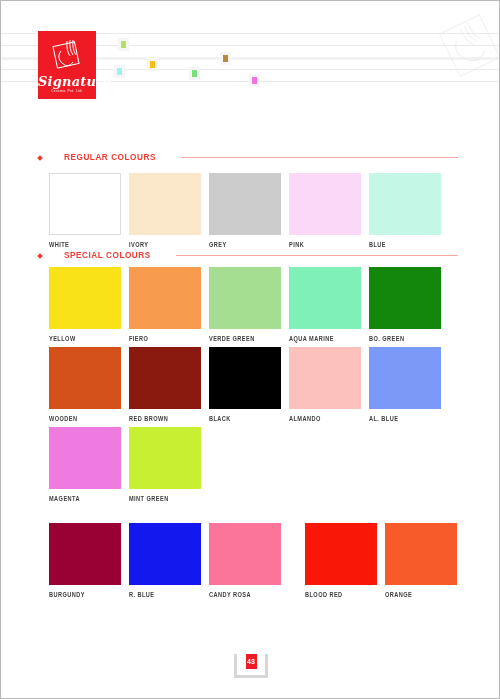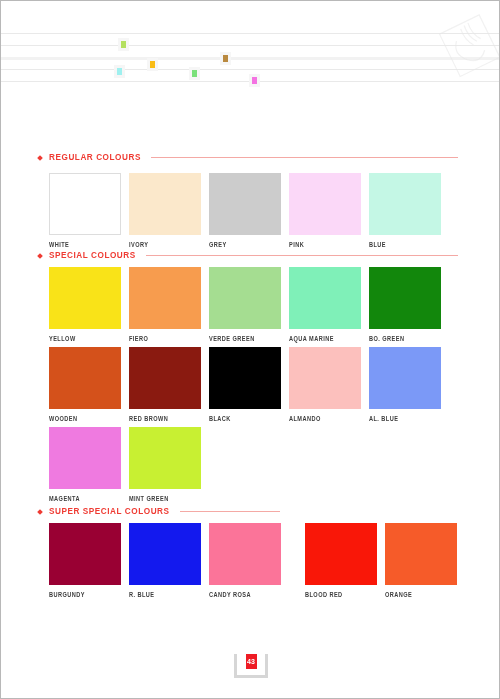--- a/index.html
+++ b/index.html
@@ -99,21 +99,21 @@
     font-weight: bold;
     color: #1a1a1a;
     letter-spacing: -.1px;
   }
 
   
   .sec-head {
     position: absolute;
     display: flex;
     align-items: center;
-    gap: 7px;
+    gap: 22px;
     color: #ef3b33;
   }
   .sec-head .bullet {
     width: 4px; height: 4px;
     background: #ef3b33;
     transform: rotate(45deg);
     flex: 0 0 auto;
   }
   .sec-head .label {
     font-size: 8.2px;
@@ -214,20 +214,33 @@
       </g>
     </svg>
 
     <div class="chip" style="left:113px;top:64px;background:#9ff0ef"></div>
     <div class="chip" style="left:117px;top:37px;background:#b4e060"></div>
     <div class="chip" style="left:146px;top:57px;background:#f9bc15"></div>
     <div class="chip" style="left:188px;top:66px;background:#7ae07a"></div>
     <div class="chip" style="left:219px;top:51px;background:#b9893f"></div>
     <div class="chip" style="left:248px;top:73px;background:#f473e2"></div>
 
+    <div id="logo">
+      <svg class="mark" width="40" height="34" viewBox="0 0 40 34">
+        <g fill="none" stroke="#ffffff" stroke-width="1">
+          <rect x="8" y="8" width="22" height="22" transform="rotate(-12 19 19)"></rect>
+          <path d="M14 15 q-5 6 1 12 q6 6 11 -1"></path>
+          <path d="M20 5 q-1 9 3 15"></path>
+          <path d="M23 4 q-1 9 3 15"></path>
+          <path d="M26 4 q-1 9 3 15"></path>
+        </g>
+      </svg>
+      <div class="sig">Signature</div>
+      <div class="sub">Ceramic Pvt. Ltd.</div>
+    </div>
 
   </div>
 
   <div class="sec-head" style="left:37px; top:152px; width:420px;">
     <span class="bullet"></span>
     <span class="label">REGULAR COLOURS</span>
     <span class="rule"></span>
   </div>
 
   <div class="row" style="left:48px; top:172px;">
@@ -309,25 +322,20 @@
     <div class="cell">
       <span class="sw" style="background:#ef7ae0"></span>
       <div class="cap">MAGENTA</div>
     </div>
     <div class="cell">
       <span class="sw" style="background:#c8f032"></span>
       <div class="cap">MINT GREEN</div>
     </div>
   </div>
 
-  <div class="sec-head" style="left:37px; top:506px; width:242px;">
-    <span class="bullet"></span>
-    <span class="label">SUPER SPECIAL COLOURS</span>
-    <span class="rule"></span>
-  </div>
 
   <div class="row" style="left:48px; top:522px;">
     <div class="cell">
       <span class="sw" style="background:#990033"></span>
       <div class="cap">BURGUNDY</div>
     </div>
     <div class="cell">
       <span class="sw" style="background:#1319ee"></span>
       <div class="cap">R. BLUE</div>
     </div>

